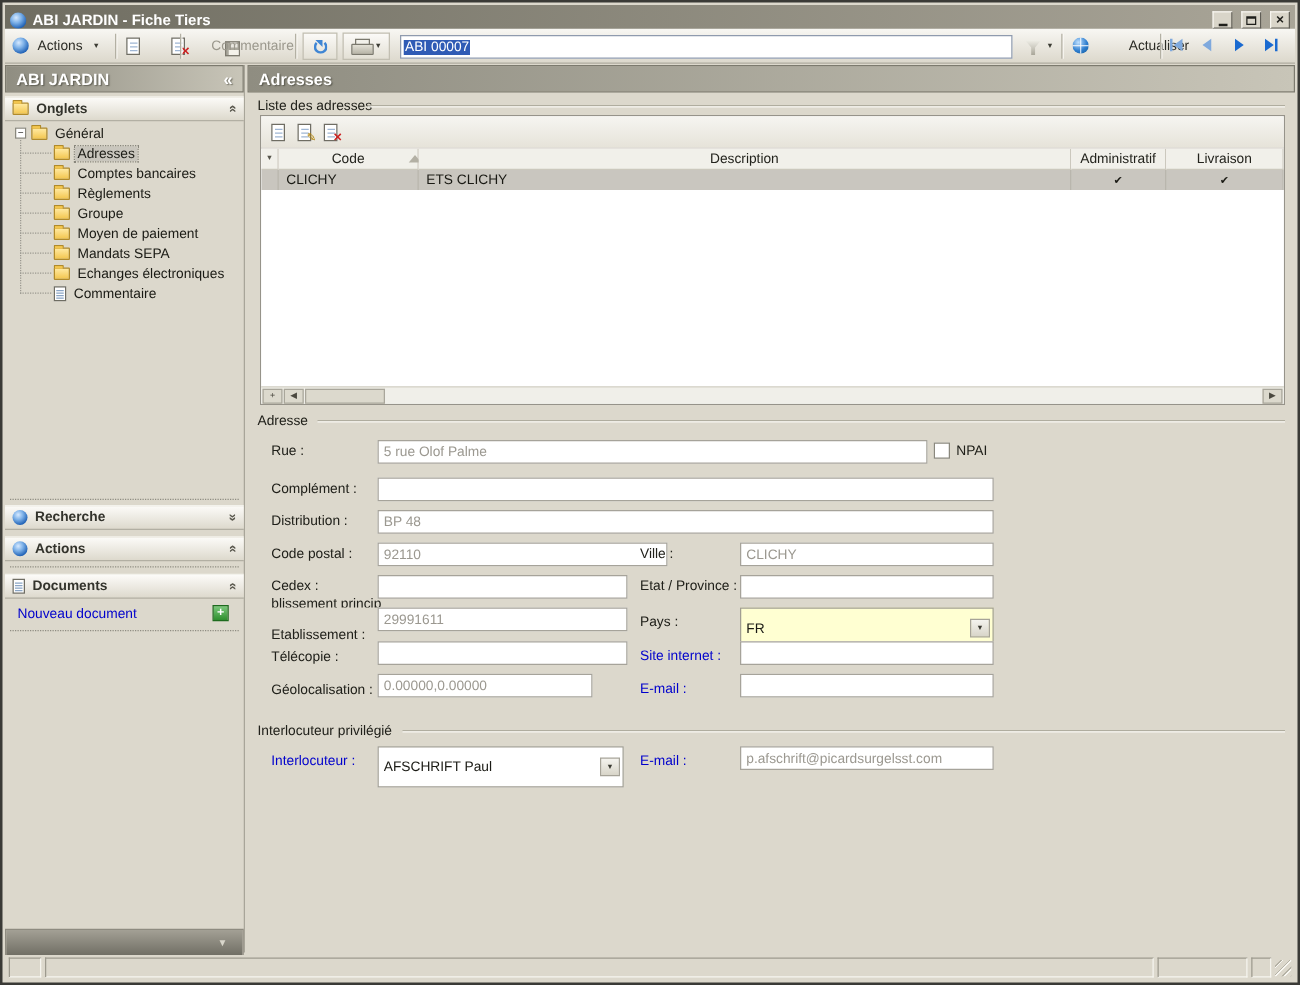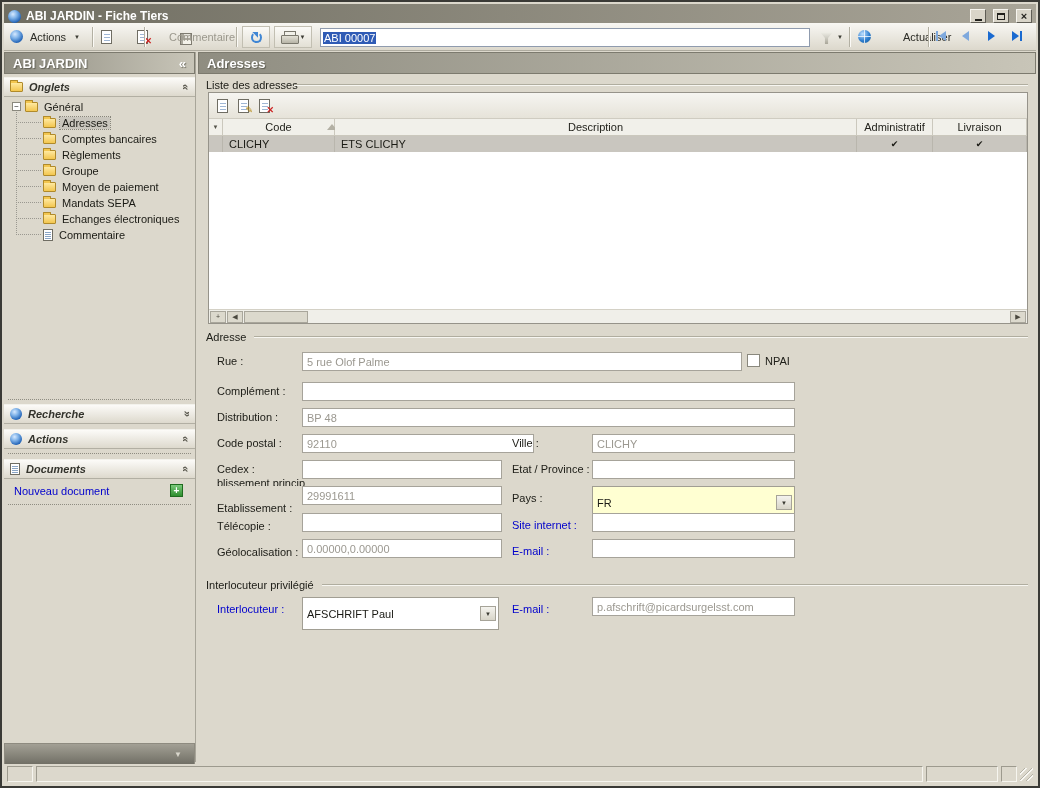--- a/index.html
+++ b/index.html
@@ -61,21 +61,21 @@
   
   .phdr { background:linear-gradient(to right,#8f8d81,#c8c5b8); border:1px solid #7c7a6e; color:#fff;
     font-weight:bold; font-size:13px; display:flex; align-items:center; padding:0 8px;
     text-shadow:1px 1px 1px rgba(40,40,30,.5); }
 
   
   .sidebar { position:absolute; left:2px; top:50px; width:192px; bottom:24px; background:#dcd8cc; border-right:1px solid #a8a599; }
   .sidebar > * { position:absolute; }
   .secbar { left:0; right:0; height:20px; background:linear-gradient(#fcfbf8,#ddd9cd);
     border-top:1px solid #f3f2ec; border-bottom:1px solid #b2afa3; display:flex; align-items:center; gap:6px;
-    padding:0 6px; font-weight:bold; color:#33332c;font-style:italic; }
+    padding:0 6px; font-weight:bold; color:#33332c; }
   .chev { margin-left:auto; color:#5a584e; font-size:11px; font-weight:bold; display:inline-block; }
   .chev.up { transform:rotate(90deg); }
   .chev.down { transform:rotate(-90deg); }
   .folder { width:13px; height:10px; background:linear-gradient(#ffe9a0,#f3c64f); border:1px solid #b08a2a;
     border-radius:1px; position:relative; display:inline-block; flex:none; }
   .folder::before { content:""; position:absolute; left:-1px; top:-3px; width:6px; height:2px; background:#f3c64f;
     border:1px solid #b08a2a; border-bottom:none; border-radius:1px 1px 0 0; }
   .doc { width:10px; height:12px; background:#fff; border:1px solid #6f6d63; position:relative; display:inline-block; flex:none; }
   .doc::before { content:""; position:absolute; left:1px; top:2px; width:6px; height:1px; background:#8aa5c5;
     box-shadow:0 2px 0 #8aa5c5,0 4px 0 #8aa5c5,0 6px 0 #8aa5c5; }
@@ -376,21 +376,21 @@
         </span>
     </div>
     <span class="flabel" style="left:19px;top:450px;">Etablissement :</span>
 
     <span class="flabel" style="left:19px;top:468px;">Télécopie :</span>
     <input class="fld" style="left: 104px; top: 461px; width: 200px;" value="">
     <span class="flabel link" style="left:314px;top:467px;">Site internet :</span>
     <input class="fld" style="left: 394px; top: 461px; width: 203px;" value="">
 
     <span class="flabel" style="left:19px;top:494px;">Géolocalisation :</span>
-    <input class="fld ro" style="left: 104px; top: 487px; width: 200px;" readonly="" value="0.00000,0.00000">
+    <input class="fld ro" style="left: 104px; top: 487px; width: 172px;" readonly="" value="0.00000,0.00000">
     <span class="flabel link" style="left:314px;top:493px;">E-mail :</span>
     <input class="fld" style="left: 394px; top: 487px; width: 203px;" value="">
 
     <span class="gl" style="left:8px;top:527px;">Interlocuteur privilégié</span>
     <div class="gline" style="left:124px;right:8px;top:532px;"></div>
 
     <span class="flabel link" style="left:19px;top:551px;">Interlocuteur :</span>
     <div class="combo" style="left:104px;top:545px;width:197px;">
       <span class="val">AFSCHRIFT Paul</span>
       <span class="cbtn">

